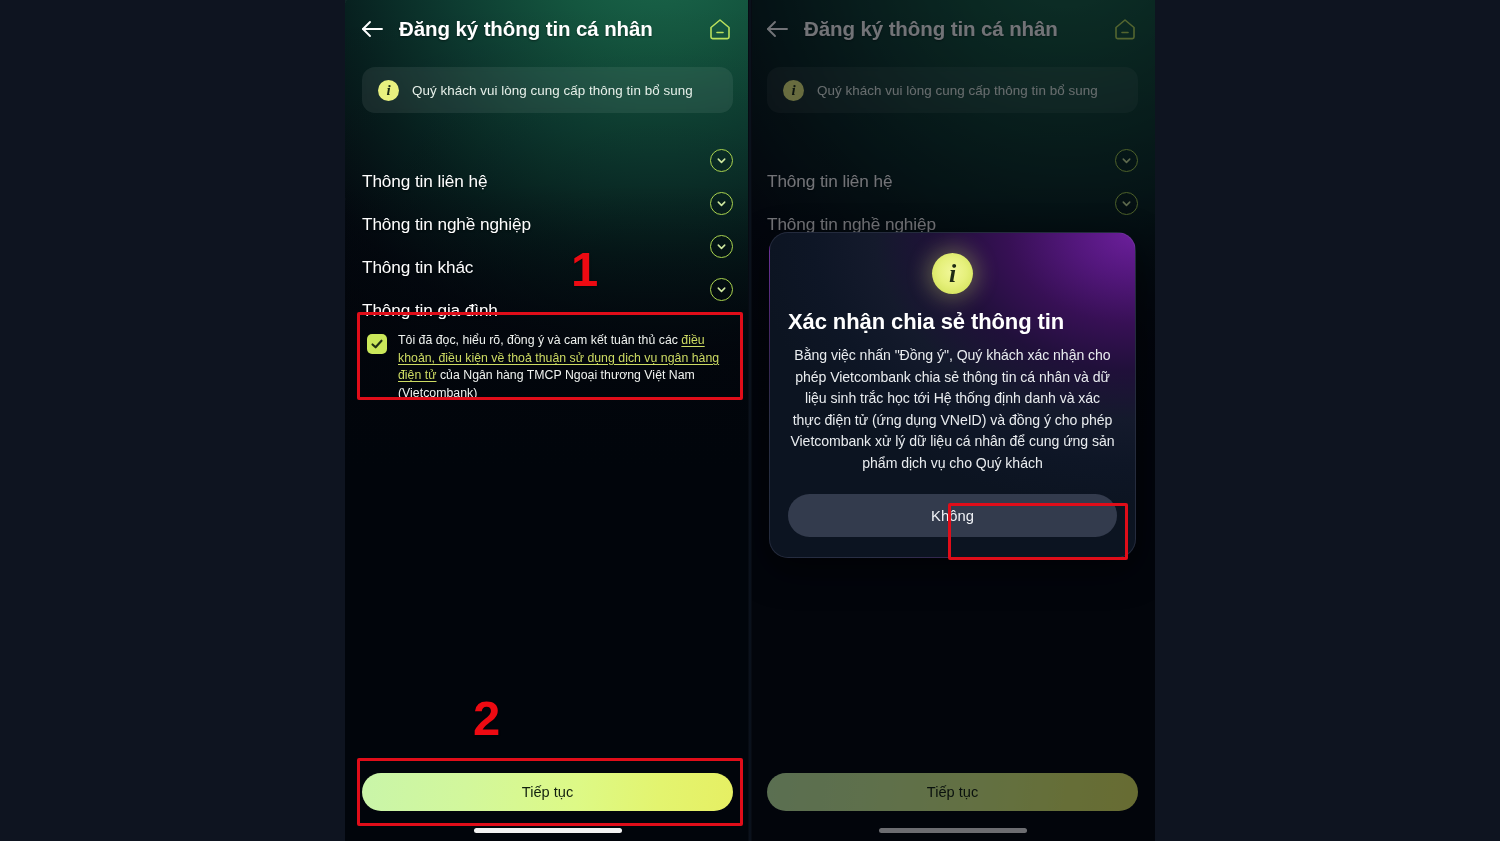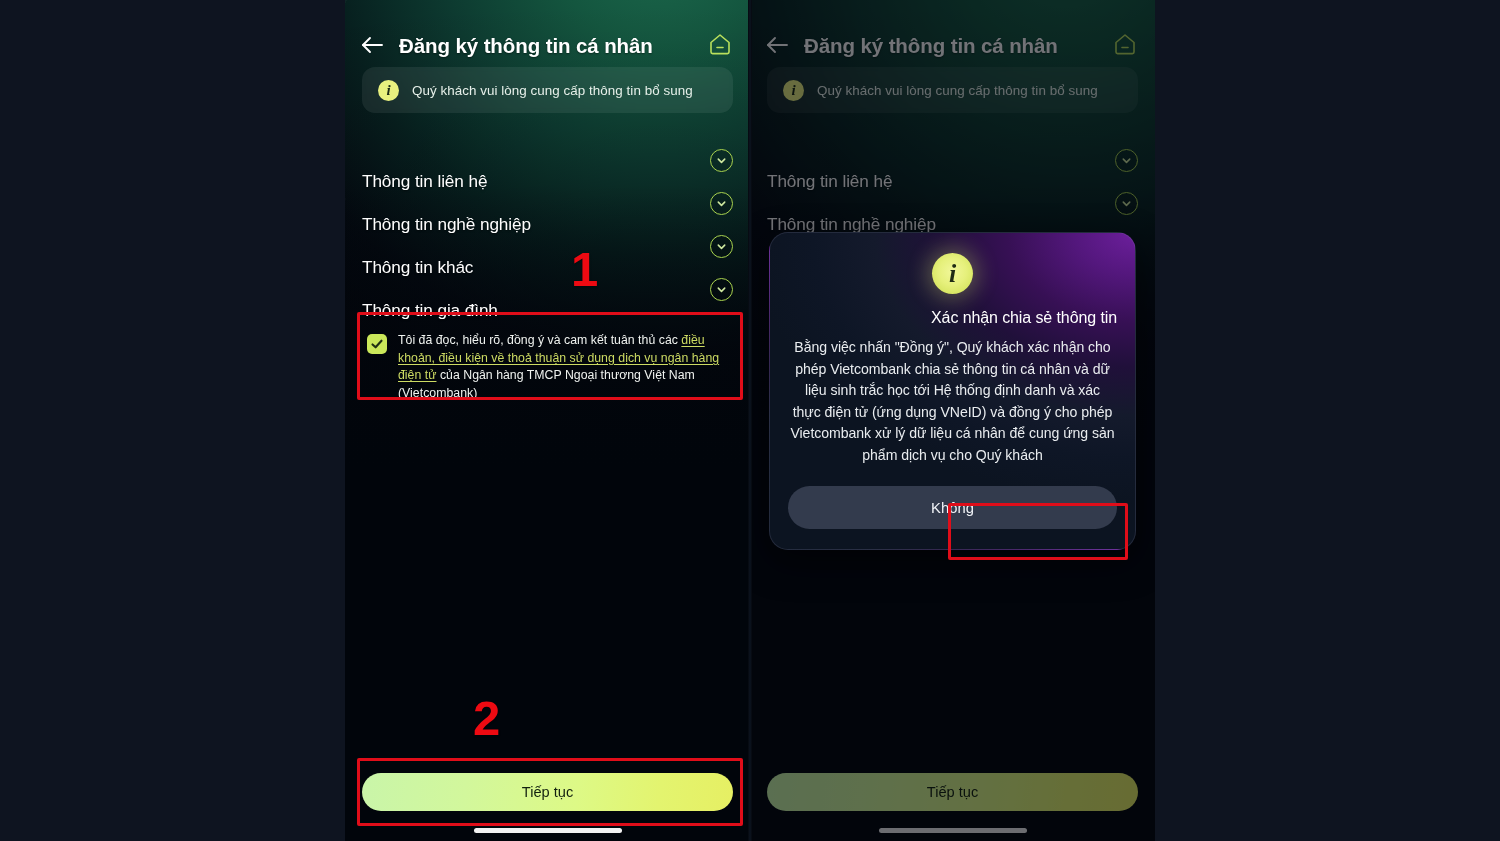--- a/index.html
+++ b/index.html
@@ -56,21 +56,21 @@
     background:
       linear-gradient(118deg, rgba(255,255,255,0.035) 0 2px, rgba(0,0,0,0) 2px 26px),
       linear-gradient(72deg, rgba(255,255,255,0.022) 0 1px, rgba(0,0,0,0) 1px 34px);
     opacity: .8;
   }
 
   .phone-content { position: relative; z-index: 2; height: 100%; }
 
   
   .appbar {
-    display: flex; align-items: flex-end;
+    display: flex; align-items: center;
     height: 58px;
     padding: 0 16px 0 14px;
     gap: 14px;
   }
   .back-arrow {
     width: 26px; height: 26px;
     flex: 0 0 auto;
     display: flex; align-items: center; justify-content: center;
     color: #ffffff;
   }
@@ -227,24 +227,24 @@
     display: flex; align-items: center; justify-content: center;
     color: #1f2a14;
     font-family: "Liberation Serif", serif;
     font-style: italic;
     font-weight: bold;
     font-size: 26px;
     line-height: 1;
     box-shadow: 0 0 20px 6px rgba(222,240,110,0.28);
   }
   .modal-title {
-    text-align: right;
+    text-align: left;
     color: #ffffff;
-    font-size: 16px;
-    font-weight: normal;
+    font-size: 22px;
+    font-weight: bold;
     letter-spacing: -0.1px;
     margin-bottom: 10px;
   }
   .modal-body {
     text-align: center;
     color: #e9ecef;
     font-size: 14.1px;
     line-height: 1.53;
     letter-spacing: -0.05px;
     margin-bottom: 20px;

